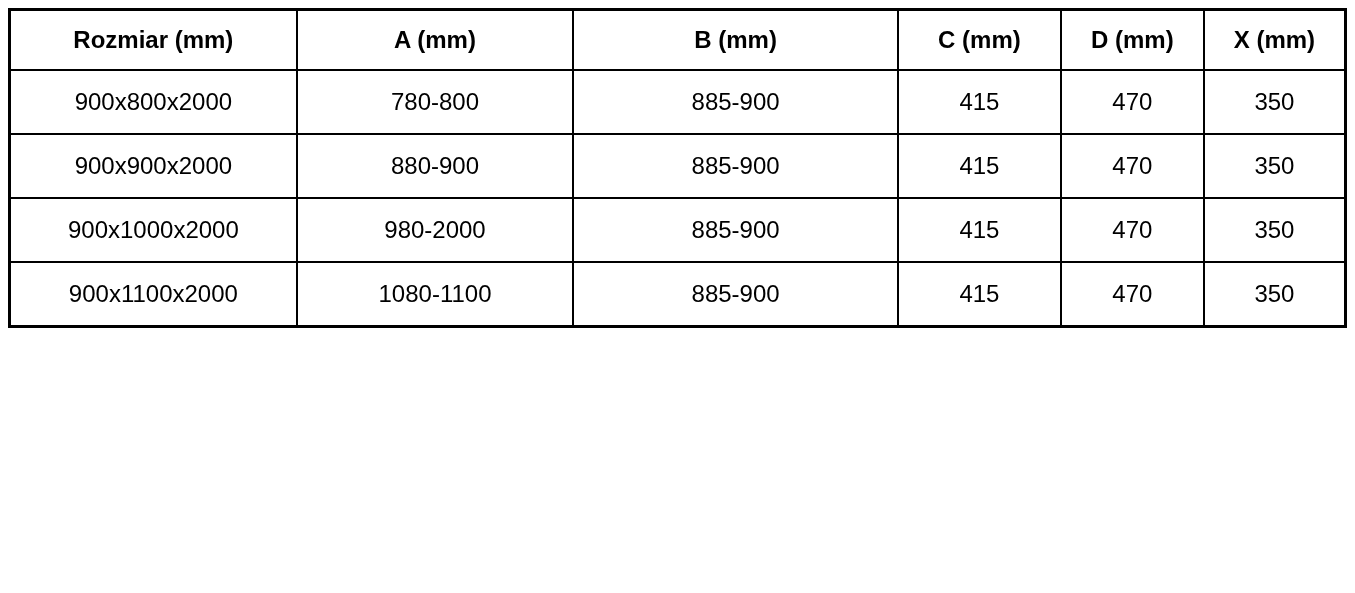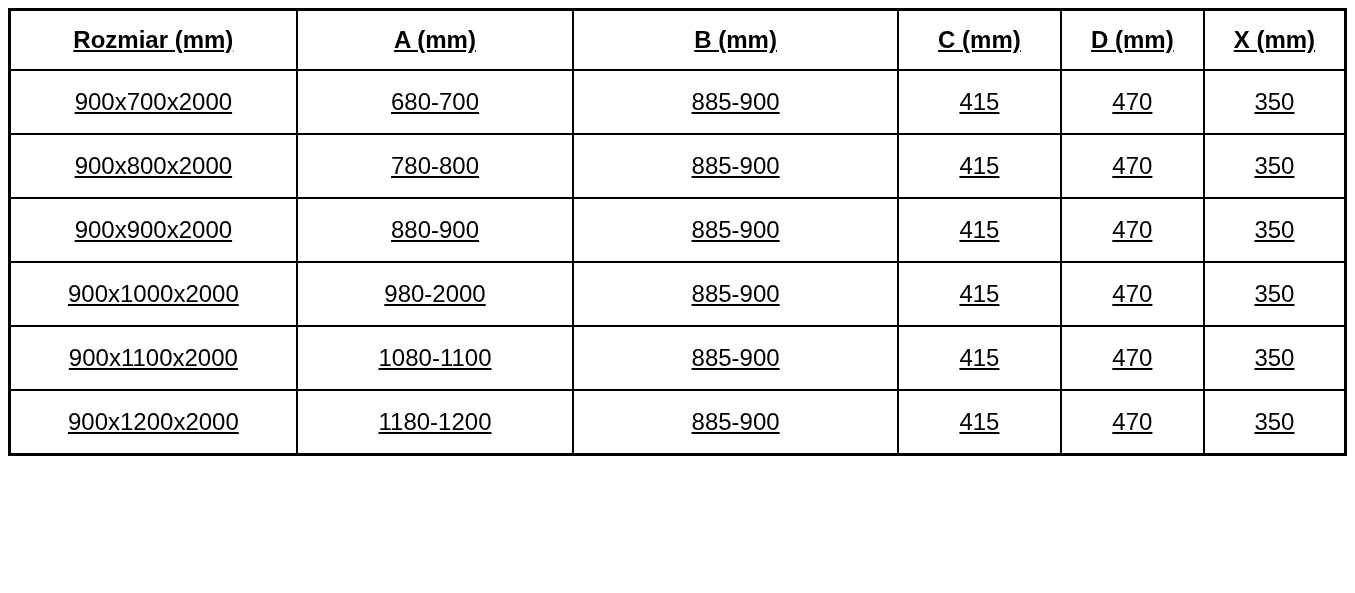--- a/index.html
+++ b/index.html
@@ -18,21 +18,20 @@
     background: #ffffff;
   }
   table.spec-table {
     position: absolute;
     left: 8px;
     top: 8px;
     width: 1339px;
     border-collapse: collapse;
     table-layout: fixed;
     background: #ffffff;
-    text-decoration: underline;
   }
   table.spec-table, table.spec-table th, table.spec-table td {
     border: 2px solid #000000;
   }
   table.spec-table {
     border-width: 3px;
   }
   table.spec-table th {
     height: 58px;
     font-size: 24px;
@@ -68,28 +67,20 @@
         <th>Rozmiar (mm)</th>
         <th>A (mm)</th>
         <th>B (mm)</th>
         <th>C (mm)</th>
         <th>D (mm)</th>
         <th>X (mm)</th>
       </tr>
     </thead>
     <tbody id="table-body">
         <tr>
-          <td>900x700x2000</td>
-          <td>680-700</td>
-          <td>885-900</td>
-          <td>415</td>
-          <td>470</td>
-          <td>350</td>
-        </tr>
-        <tr>
           <td>900x800x2000</td>
           <td>780-800</td>
           <td>885-900</td>
           <td>415</td>
           <td>470</td>
           <td>350</td>
         </tr>
         <tr>
           <td>900x900x2000</td>
           <td>880-900</td>
@@ -107,23 +98,15 @@
           <td>350</td>
         </tr>
         <tr>
           <td>900x1100x2000</td>
           <td>1080-1100</td>
           <td>885-900</td>
           <td>415</td>
           <td>470</td>
           <td>350</td>
         </tr>
-        <tr>
-          <td>900x1200x2000</td>
-          <td>1180-1200</td>
-          <td>885-900</td>
-          <td>415</td>
-          <td>470</td>
-          <td>350</td>
-        </tr>
       </tbody>
   </table>
 </div>
 
 </body></html>

